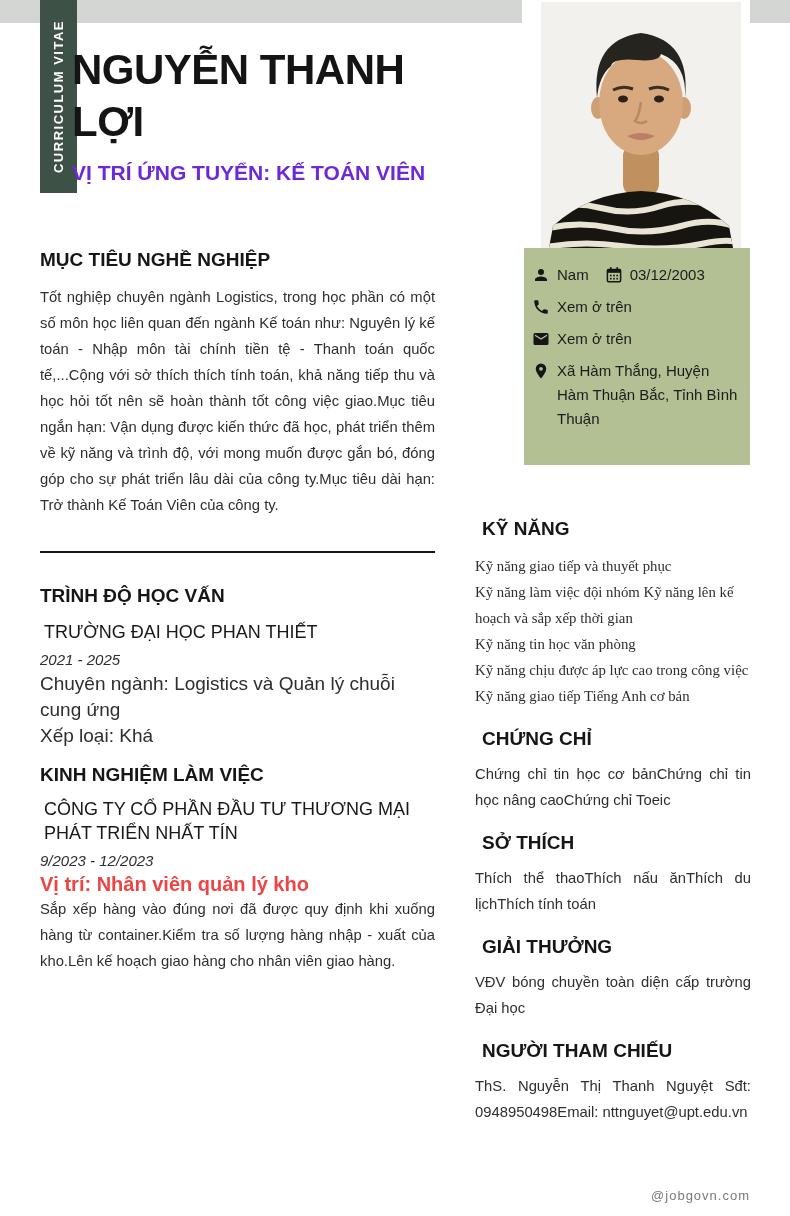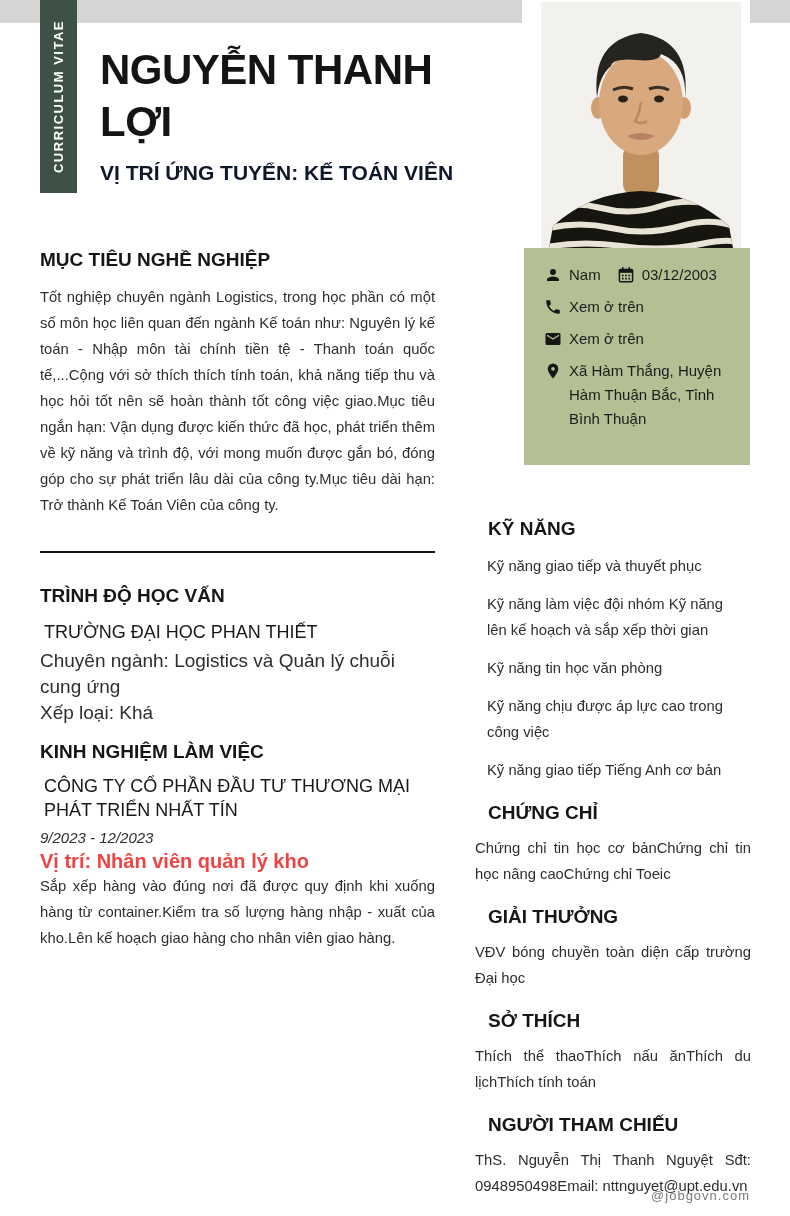--- a/index.html
+++ b/index.html
@@ -14,31 +14,31 @@
   .cv-tab {
     position:absolute; top:0; left:40px; width:37px; height:193px; background:#3e5146;
     display:flex; align-items:center; justify-content:center;
   }
   .cv-tab span {
     writing-mode:vertical-rl; transform:rotate(180deg);
     color:#ffffff; font-size:13px; font-weight:bold; letter-spacing:1.5px; white-space:nowrap;
   }
 
   
-  .header { position:absolute; left:100px; top:44px; width:364px; }
+  .header { position:absolute; left:72px; top:44px; width:364px; }
   .header h1 { margin:0; font-size:42px; line-height:52px; font-weight:bold; color:#141414; letter-spacing:-0.5px; }
-  .header .position { margin-top:12px; font-size:21px; line-height:25px; font-weight:bold; color:#0f172a; }
+  .header .position { margin-top:12px; font-size:21px; line-height:25px; font-weight:bold; color:#6d28d9; }
 
   
   .photo-col { position:absolute; left:522px; top:0; width:228px; background:#ffffff; }
   .photo { width:200px; height:246px; margin:2px 0 0 19px; }
   .photo svg { display:block; width:100%; height:100%; }
   .info-box {
     width:226px; margin-left:2px; background:#b3c093; box-sizing:border-box;
-    padding:15px 12px 26px 20px; font-size:15px; color:#1b1b1b;
+    padding:15px 12px 26px 8px; font-size:15px; color:#1b1b1b;
   }
   .info-row { display:flex; align-items:flex-start; margin-bottom:8px; line-height:24px; }
   .info-row .icon { width:18px; height:18px; flex:0 0 auto; margin:3px 7px 0 0; }
   .info-row .icon svg { display:block; width:18px; height:18px; fill:#161616; }
   .info-row .icon.second { margin-left:16px; }
 
   
   h2.sec { font-size:19px; line-height:24px; margin:0 0 12px; font-weight:bold; color:#161616; }
   p.body { margin:0; font-size:14.8px; line-height:26px; color:#2e2e2e; }
   .justify { text-align:justify; }
@@ -49,23 +49,23 @@
   .edu h2.sec { margin-top:31px; }
   .exp h2.sec { margin-top:14px; margin-bottom:10px; }
   .act h2.sec { margin-top:16px; }
   h3.org { font-size:18px; line-height:24px; margin:4px; font-weight:normal; color:#181818; }
   .date { font-style:italic; font-size:15px; line-height:23px; color:#2e2e2e; }
   p.meta { margin:0; font-size:19px; line-height:26px; }
   p.role { margin:0; font-weight:bold; font-size:20px; line-height:24px; color:#ef4444; }
 
   
   .col-right { position:absolute; left:475px; top:517px; width:276px; }
-  .col-right section h2.sec { margin:18px 13px 10px; }
+  .col-right section h2.sec { margin:18px 7px 10px; }
   .col-right section.first h2.sec { margin-top:0; margin-bottom:12px; }
-  .skills p.body { margin:12px; }
+  .skills p.body { margin:0;font-family:Liberation Serif, serif; }
 
   
   .watermark {
     position:absolute; top:1188px; right:40px;
     font-family:Liberation Sans, sans-serif; font-size:13px; letter-spacing:1px; color:#7a7a7a;
   }
 </style>
 </head>
 <body>
 
@@ -180,20 +180,21 @@
     <section class="obj">
       <h2 class="sec">MỤC TIÊU NGHỀ NGHIỆP</h2>
       <p class="body justify">Tốt nghiệp chuyên ngành Logistics, trong học phần có một số môn học liên quan đến ngành Kế toán như: Nguyên lý kế toán - Nhập môn tài chính tiền tệ - Thanh toán quốc tế,...Cộng với sở thích thích tính toán, khả năng tiếp thu và học hỏi tốt nên sẽ hoàn thành tốt công việc giao.Mục tiêu ngắn hạn: Vận dụng được kiến thức đã học, phát triển thêm về kỹ năng và trình độ, với mong muốn được gắn bó, đóng góp cho sự phát triển lâu dài của công ty.Mục tiêu dài hạn: Trở thành Kế Toán Viên của công ty.</p>
     </section>
 
     <hr class="divider">
 
     <section class="edu">
       <h2 class="sec">TRÌNH ĐỘ HỌC VẤN</h2>
       <h3 class="org">TRƯỜNG ĐẠI HỌC PHAN THIẾT</h3>
+      <div class="date">2021 - 2025</div>
       <p class="meta">Chuyên ngành: Logistics và Quản lý chuỗi cung ứng</p>
       <p class="meta">Xếp loại: Khá</p>
     </section>
 
     <section class="exp">
       <h2 class="sec">KINH NGHIỆM LÀM VIỆC</h2>
       <h3 class="org">CÔNG TY CỔ PHẦN ĐẦU TƯ THƯƠNG MẠI PHÁT TRIỂN NHẤT TÍN</h3>
       <div class="date">9/2023 - 12/2023</div>
       <p class="role">Vị trí: Nhân viên quản lý kho</p>
       <p class="body justify">Sắp xếp hàng vào đúng nơi đã được quy định khi xuống hàng từ container.Kiểm tra số lượng hàng nhập - xuất của kho.Lên kế hoạch giao hàng cho nhân viên giao hàng.</p>
@@ -210,30 +211,30 @@
       <p class="body">Kỹ năng chịu được áp lực cao trong công việc</p>
       <p class="body">Kỹ năng giao tiếp Tiếng Anh cơ bản</p>
     </section>
 
     <section>
       <h2 class="sec">CHỨNG CHỈ</h2>
       <p class="body justify">Chứng chỉ tin học cơ bảnChứng chỉ tin học nâng caoChứng chỉ Toeic</p>
     </section>
 
     <section>
+      <h2 class="sec">SỞ THÍCH</h2>
+      <p class="body justify">Thích thể thaoThích nấu ănThích du lịchThích tính toán</p>
+    </section>
+
+    <section>
       <h2 class="sec">GIẢI THƯỞNG</h2>
       <p class="body justify">VĐV bóng chuyền toàn diện cấp trường Đại học</p>
     </section>
 
     <section>
-      <h2 class="sec">SỞ THÍCH</h2>
-      <p class="body justify">Thích thể thaoThích nấu ănThích du lịchThích tính toán</p>
-    </section>
-
-    <section>
       <h2 class="sec">NGƯỜI THAM CHIẾU</h2>
       <p class="body justify">ThS. Nguyễn Thị Thanh Nguyệt Sđt: 0948950498Email: nttnguyet@upt.edu.vn</p>
     </section>
   </aside>
 
   <div class="watermark">@jobgovn.com</div>
 
 </div>
 
 </body></html>

